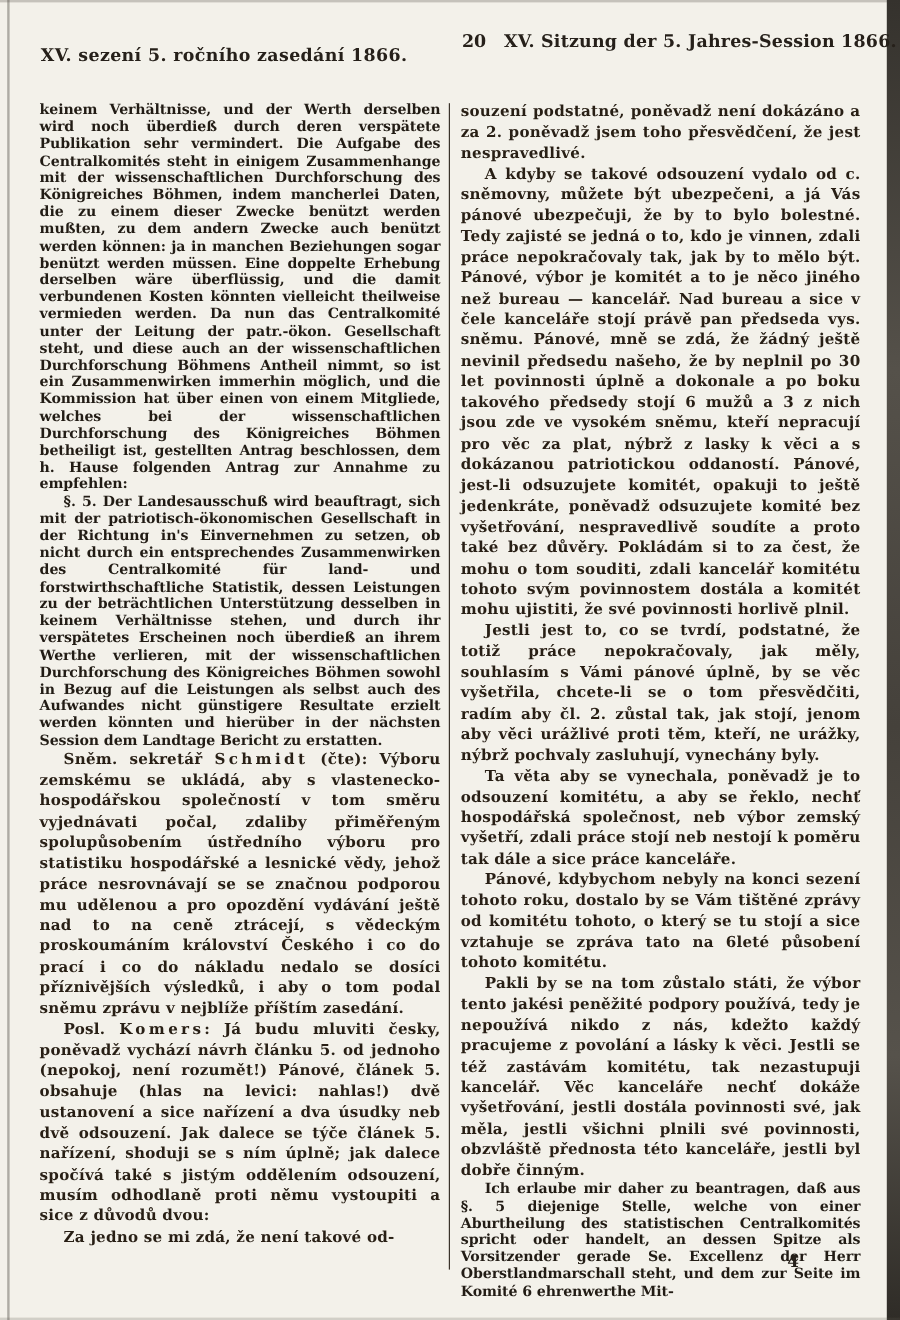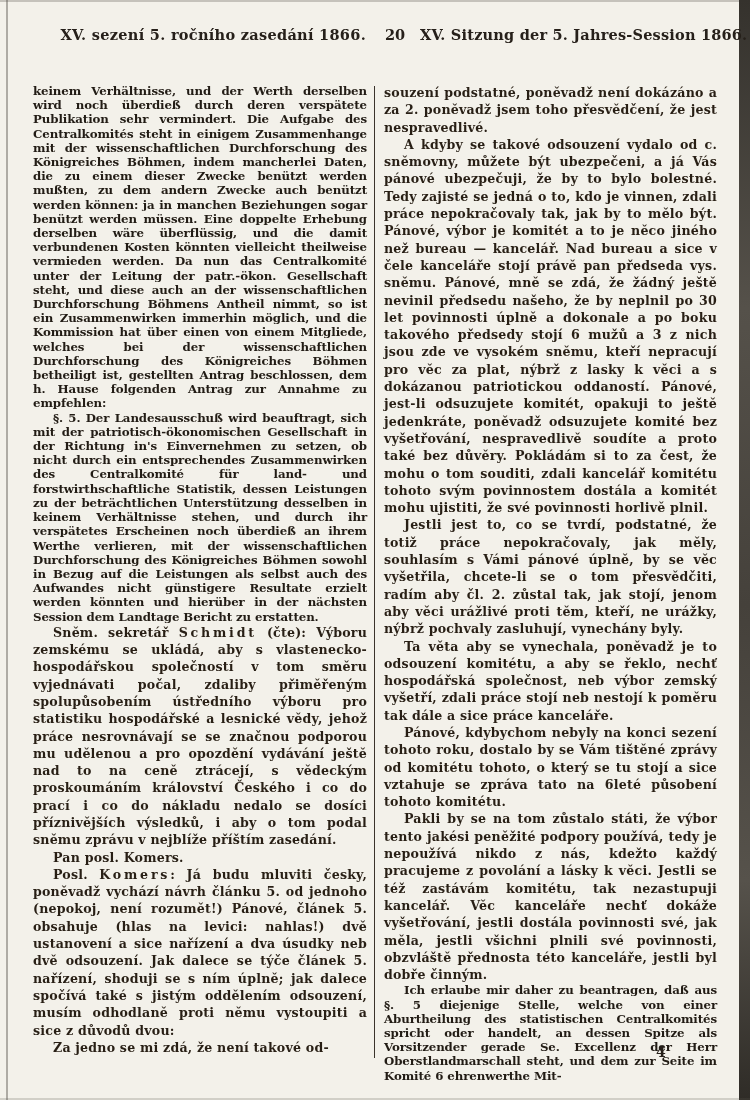--- a/index.html
+++ b/index.html
@@ -31,22 +31,22 @@
   .edge-top {
     position: absolute; top: 0; left: 0; width: 750px; height: 2px;
     background: rgba(92, 87, 79, 0.30);
   }
   .edge-bottom {
     position: absolute; bottom: 0; left: 0; width: 750px; height: 2px;
     background: rgba(92, 87, 79, 0.22);
   }
   
   .header-left {
-    position: absolute; left: 34px; top: 26px; width: 332px;
-    text-align: right; font-weight: 700; font-size: 14.5px;
+    position: absolute; left: 34px; top: 38px; width: 332px;
+    text-align: left; font-weight: 700; font-size: 14.5px;
     letter-spacing: 0.3px; white-space: nowrap;
   }
   .page-number {
     position: absolute; left: 374px; top: 26px; width: 42px;
     text-align: center; font-weight: 700; font-size: 14.5px;
   }
   .header-right {
     position: absolute; left: 420px; top: 26px; width: 296px;
     text-align: center; font-weight: 700; font-size: 14.5px;
     letter-spacing: 0.2px; white-space: nowrap;
@@ -94,21 +94,20 @@
   <div class="page-number">20</div>
 
   <div class="header-right">XV. Sitzung der 5. Jahres-Session 1866.</div>
 
   <div class="divider"></div>
 
   <div class="col col-left">
       <p class="fraktur"><span>keinem Verhältnisse, und der Werth derselben wird noch überdieß durch deren verspätete Publikation sehr vermindert. Die Aufgabe des Centralkomités steht in einigem Zusammenhange mit der wissenschaftlichen Durchforschung des Königreiches Böhmen, indem mancherlei Daten, die zu einem dieser Zwecke benützt werden mußten, zu dem andern Zwecke auch benützt werden können: ja in manchen Beziehungen sogar benützt werden müssen. Eine doppelte Erhebung derselben wäre überflüssig, und die damit verbundenen Kosten könnten vielleicht theilweise vermieden werden. Da nun das Centralkomité unter der Leitung der patr.-ökon. Gesellschaft steht, und diese auch an der wissenschaftlichen Durchforschung Böhmens Antheil nimmt, so ist ein Zusammenwirken immerhin möglich, und die Kommission hat über einen von einem Mitgliede, welches bei der wissenschaftlichen Durchforschung des Königreiches Böhmen betheiligt ist, gestellten Antrag beschlossen, dem h. Hause folgenden Antrag zur Annahme zu empfehlen:</span></p>
       <p class="fraktur indent"><span>§. 5. Der Landesausschuß wird beauftragt, sich mit der patriotisch-ökonomischen Gesellschaft in der Richtung in's Einvernehmen zu setzen, ob nicht durch ein entsprechendes Zusammenwirken des Centralkomité für land- und forstwirthschaftliche Statistik, dessen Leistungen zu der beträchtlichen Unterstützung desselben in keinem Verhältnisse stehen, und durch ihr verspätetes Erscheinen noch überdieß an ihrem Werthe verlieren, mit der wissenschaftlichen Durchforschung des Königreiches Böhmen sowohl in Bezug auf die Leistungen als selbst auch des Aufwandes nicht günstigere Resultate erzielt werden könnten und hierüber in der nächsten Session dem Landtage Bericht zu erstatten.</span></p>
       <p class="czech indent"><span>Sněm. sekretář </span><span class="sperr">Schmidt</span><span> (čte): Výboru zemskému se ukládá, aby s vlastenecko-hospodářskou společností v tom směru vyjednávati počal, zdaliby přiměřeným spolupůsobením ústředního výboru pro statistiku hospodářské a lesnické vědy, jehož práce nesrovnávají se se značnou podporou mu udělenou a pro opozdění vydávání ještě nad to na ceně ztrácejí, s vědeckým proskoumáním království Českého i co do prací i co do nákladu nedalo se dosíci příznivějších výsledků, i aby o tom podal sněmu zprávu v nejblíže příštím zasedání.</span></p>
-      <p class="czech indent"><span>Pan posl. Komers.</span></p>
       <p class="czech indent"><span>Posl. </span><span class="sperr">Komers</span><span>: Já budu mluviti česky, poněvadž vychází návrh článku 5. od jednoho (nepokoj, není rozumět!) Pánové, článek 5. obsahuje (hlas na levici: nahlas!) dvě ustanovení a sice nařízení a dva úsudky neb dvě odsouzení. Jak dalece se týče článek 5. nařízení, shoduji se s ním úplně; jak dalece spočívá také s jistým oddělením odsouzení, musím odhodlaně proti němu vystoupiti a sice z důvodů dvou:</span></p>
       <p class="czech indent"><span>Za jedno se mi zdá, že není takové od-</span></p>
     </div>
 
   <div class="col col-right">
       <p class="czech"><span>souzení podstatné, poněvadž není dokázáno a za 2. poněvadž jsem toho přesvědčení, že jest nespravedlivé.</span></p>
       <p class="czech indent"><span>A kdyby se takové odsouzení vydalo od c. sněmovny, můžete být ubezpečeni, a já Vás pánové ubezpečuji, že by to bylo bolestné. Tedy zajisté se jedná o to, kdo je vinnen, zdali práce nepokračovaly tak, jak by to mělo být. Pánové, výbor je komitét a to je něco jiného než bureau — kancelář. Nad bureau a sice v čele kanceláře stojí právě pan předseda vys. sněmu. Pánové, mně se zdá, že žádný ještě nevinil předsedu našeho, že by neplnil po 30 let povinnosti úplně a dokonale a po boku takového předsedy stojí 6 mužů a 3 z nich jsou zde ve vysokém sněmu, kteří nepracují pro věc za plat, nýbrž z lasky k věci a s dokázanou patriotickou oddaností. Pánové, jest-li odsuzujete komitét, opakuji to ještě jedenkráte, poněvadž odsuzujete komité bez vyšetřování, nespravedlivě soudíte a proto také bez důvěry. Pokládám si to za čest, že mohu o tom souditi, zdali kancelář komitétu tohoto svým povinnostem dostála a komitét mohu ujistiti, že své povinnosti horlivě plnil.</span></p>
       <p class="czech indent"><span>Jestli jest to, co se tvrdí, podstatné, že totiž práce nepokračovaly, jak měly, souhlasím s Vámi pánové úplně, by se věc vyšetřila, chcete-li se o tom přesvědčiti, radím aby čl. 2. zůstal tak, jak stojí, jenom aby věci urážlivé proti těm, kteří, ne urážky, nýbrž pochvaly zasluhují, vynechány byly.</span></p>
       <p class="czech indent"><span>Ta věta aby se vynechala, poněvadž je to odsouzení komitétu, a aby se řeklo, nechť hospodářská společnost, neb výbor zemský vyšetří, zdali práce stojí neb nestojí k poměru tak dále a sice práce kanceláře.</span></p>
       <p class="czech indent"><span>Pánové, kdybychom nebyly na konci sezení tohoto roku, dostalo by se Vám tištěné zprávy od komitétu tohoto, o který se tu stojí a sice vztahuje se zpráva tato na 6leté působení tohoto komitétu.</span></p>

